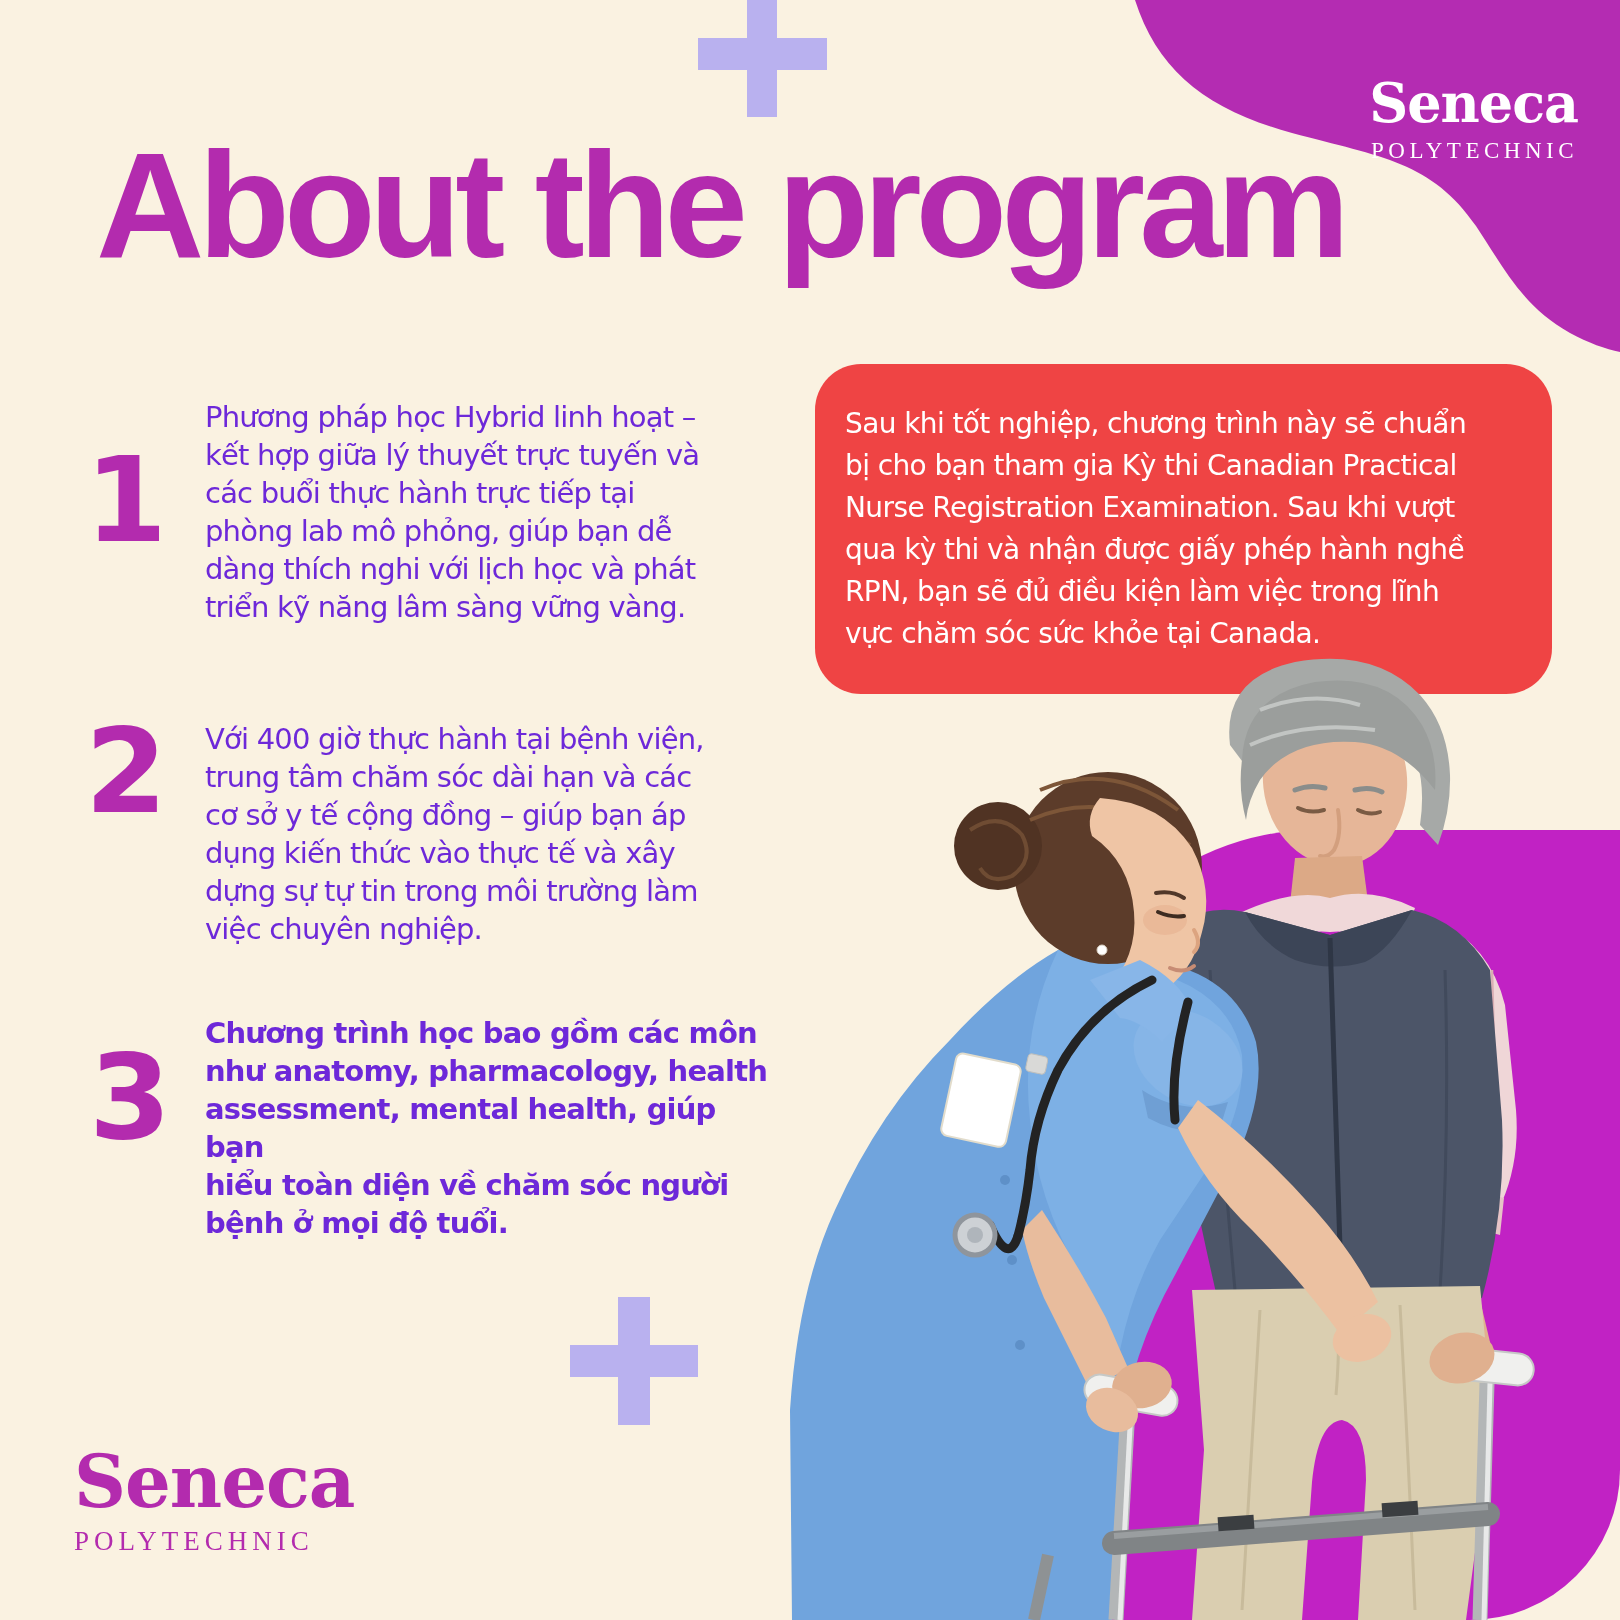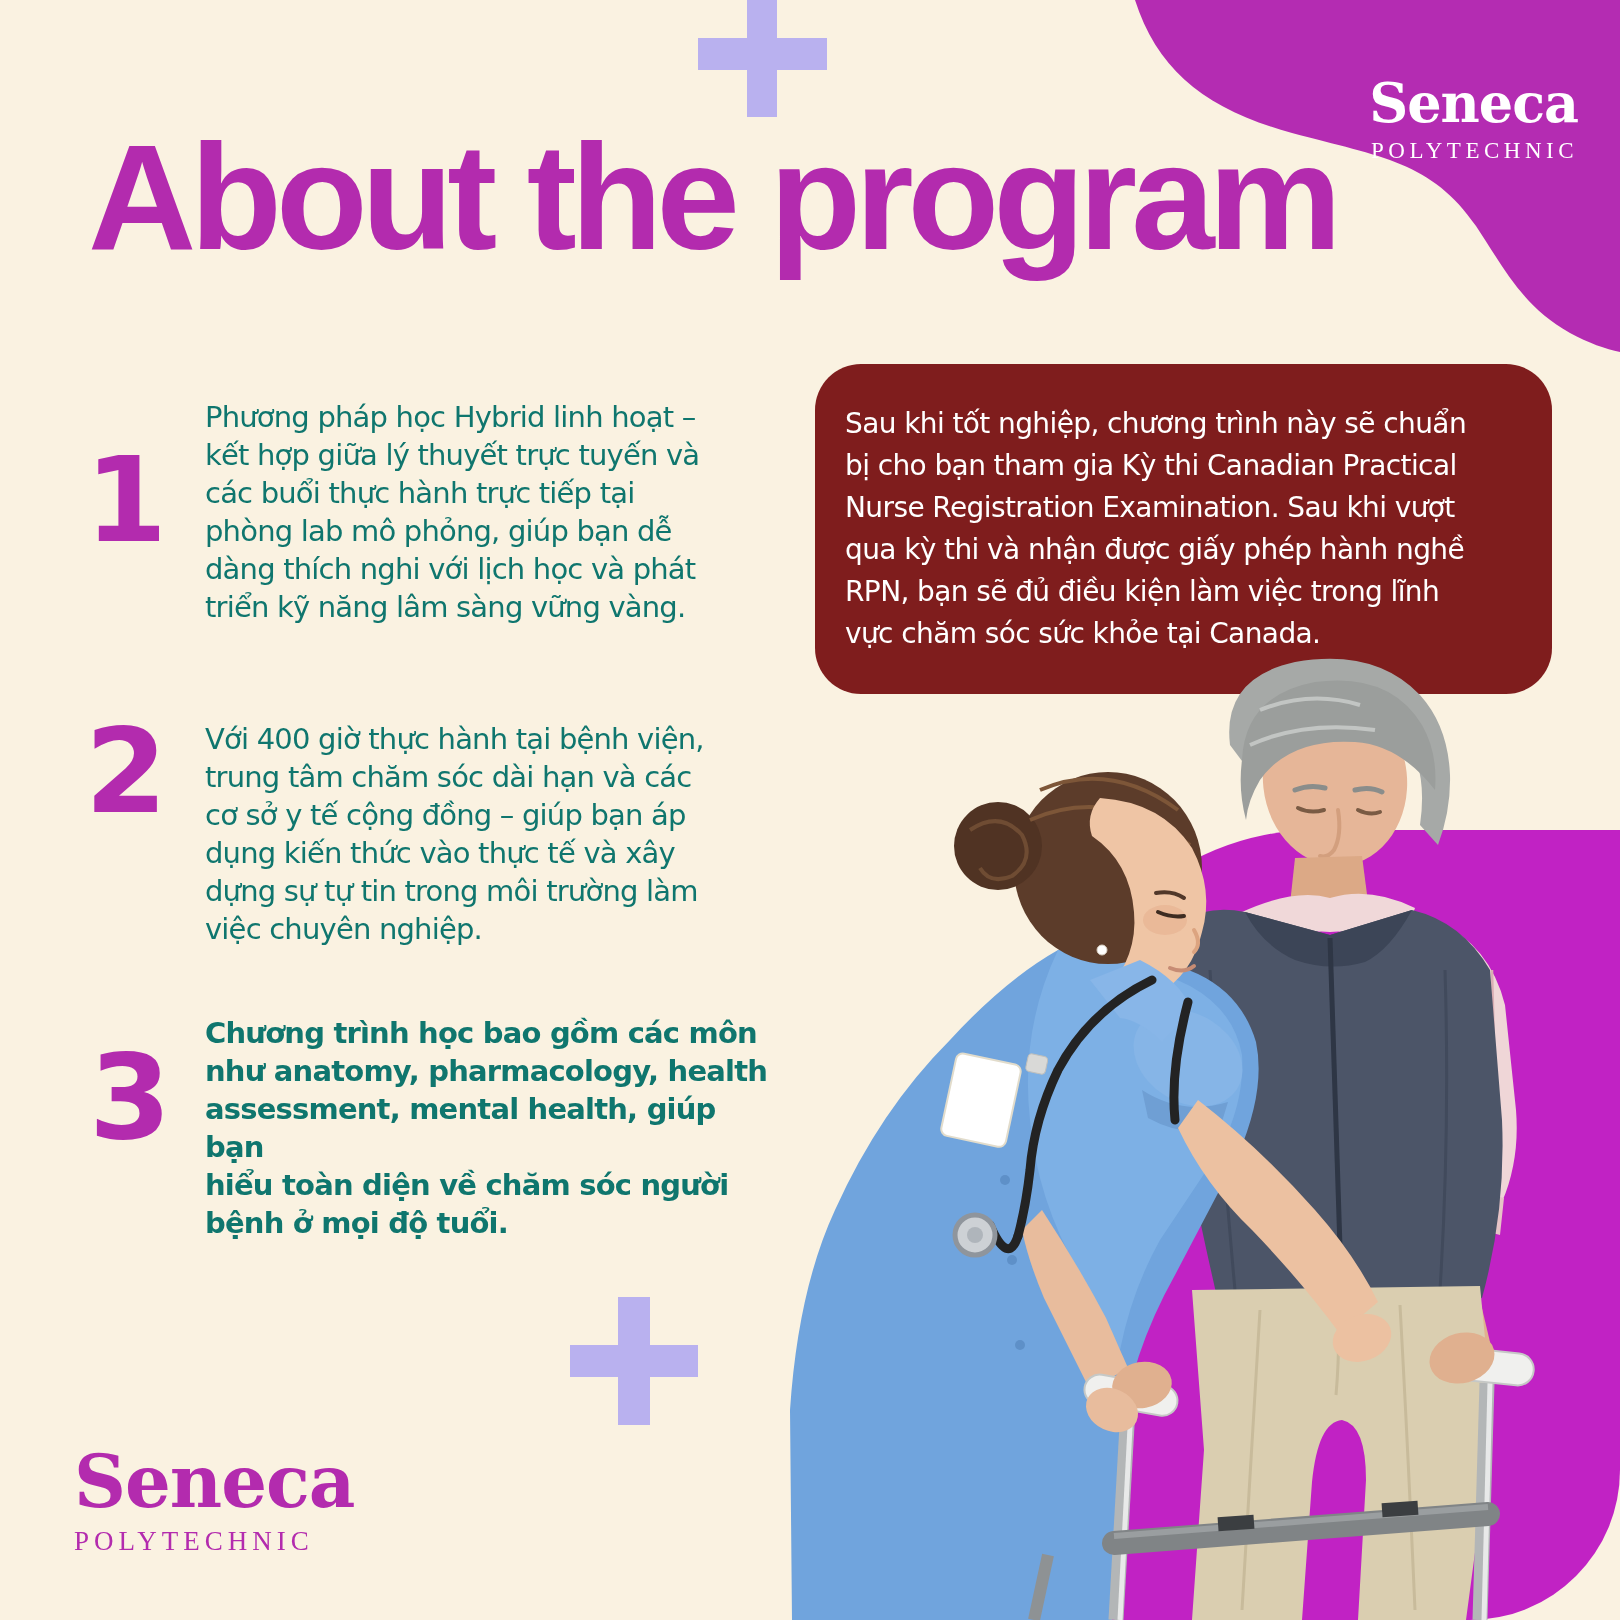--- a/index.html
+++ b/index.html
@@ -36,27 +36,27 @@
 
   
   .step-num{
     position:absolute;color:#B32BAE;text-align:center;
     font-family:"DejaVu Sans",sans-serif;font-weight:bold;
     font-size:118px;line-height:1;
   }
   .step-text{
     position:absolute;left:205px;width:568px;
     font-size:29px;line-height:38px;letter-spacing:-0.8px;
-    color:#0f766e;white-space:pre-line;
+    color:#6d28d9;white-space:pre-line;
   }
 
   
   .callout{
     position:absolute;left:815px;top:364px;width:737px;height:330px;
-    background:#7f1d1d;border-radius:46px;box-sizing:border-box;
+    background:#ef4444;border-radius:46px;box-sizing:border-box;
     padding:39px 18px 0 30px;
     color:#FFFFFF;font-size:28px;line-height:42px;letter-spacing:-0.6px;
     white-space:pre-line;
   }
 
   
   .photo-blob{
     position:absolute;left:1055px;top:830px;width:565px;height:790px;
     background:#C122C4;border-radius:260px 0 150px 0;
   }
@@ -72,21 +72,21 @@
 
 <svg class="blob-tr" viewBox="0 0 520 400" aria-hidden="true">
   <path d="M 35 0 C 58 72 108 110 192 133 C 282 157 332 162 376 226 C 404 268 422 306 470 333 C 488 343 506 349 520 352 L 520 0 Z" fill="#B42CB2"></path>
 </svg>
 
 <div class="brand brand-top">
   <span class="wordmark">Seneca</span>
   <span class="brand-sub">POLYTECHNIC</span>
 </div>
 
-<h1 class="title" style="margin:0;">About the program</h1>
+<h1 class="title" style="margin:8px;">About the program</h1>
 
 <div>
   <div class="step-num" style="left:84px;top:441px;width:84px;">1</div>
   <div class="step-text" style="top:398px;">Phương pháp học Hybrid linh hoạt –
 kết hợp giữa lý thuyết trực tuyến và
 các buổi thực hành trực tiếp tại
 phòng lab mô phỏng, giúp bạn dễ
 dàng thích nghi với lịch học và phát
 triển kỹ năng lâm sàng vững vàng.</div>
 

